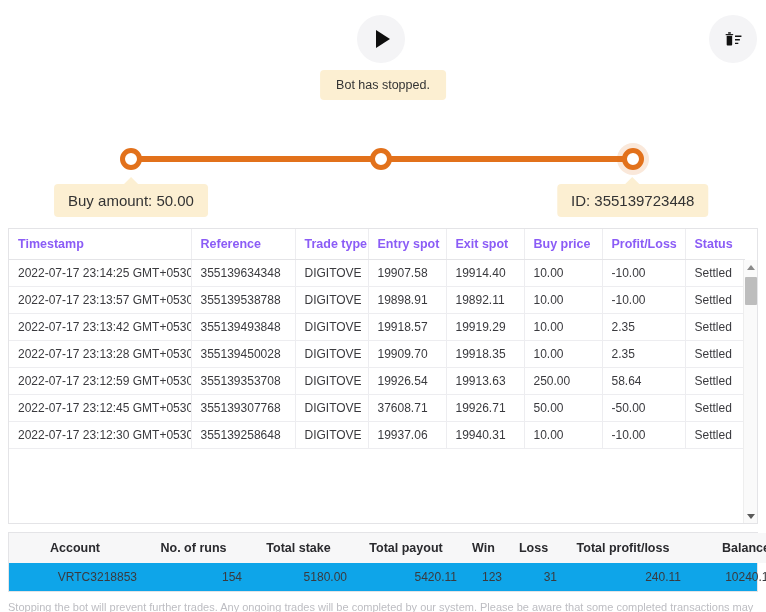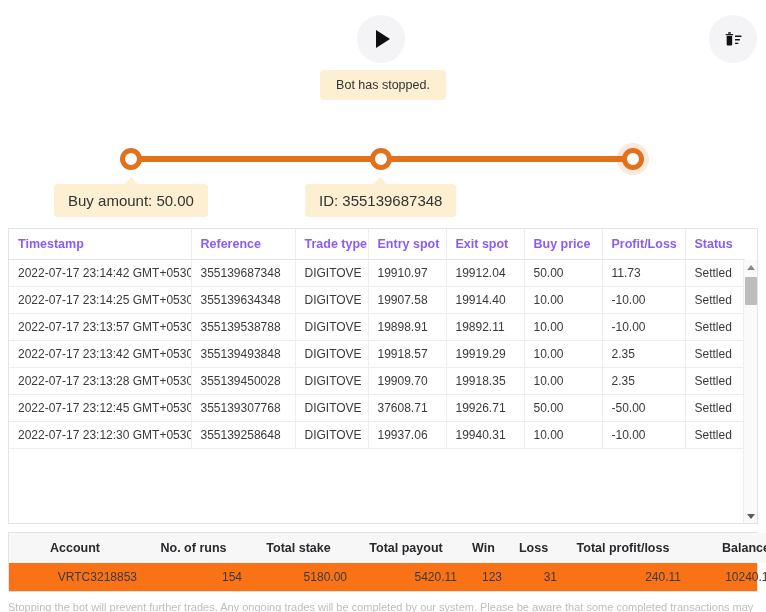--- a/index.html
+++ b/index.html
@@ -205,21 +205,21 @@
     border-radius: 1px;
     cursor: pointer;
   }
 
   
   .summary {
     position: absolute;
     left: 8px; top: 532px;
     width: 750px;
     border: 1px solid #e4e4e7;
-    background: #f97316;
+    background: #0ea5e9;
   }
   table.sumtbl {
     width: 100%;
     border-collapse: collapse;
     table-layout: fixed;
   }
   table.sumtbl th {
     background: #f7f7f8;
     font-size: 12.5px;
     font-weight: bold;
@@ -278,21 +278,21 @@
 
   <div class="timeline-wrap">
 
     <div class="tl-track"></div>
 
     <div class="tl-dot" style="left:17.1%"></div>
     <div class="tl-dot" style="left:49.7%"></div>
     <div class="tl-dot glow" style="left:82.6%"></div>
 
     <div class="tl-tip" style="left:17.1%">Buy amount: 50.00</div>
-    <div class="tl-tip" style="left:49.7%">ID: 355139687348</div>
+    <div class="tl-tip" style="left:82.6%">ID: 355139723448</div>
   </div>
 
   <div class="table-panel">
     <table class="journal">
       <colgroup>
         <col style="width:182px">
           <col style="width:104px">
           <col style="width:73px">
         <col style="width:78px">
           <col style="width:78px">
@@ -307,30 +307,20 @@
           <th>Trade type</th>
           <th>Entry spot</th>
           <th>Exit spot</th>
           <th>Buy price</th>
           <th>Profit/Loss</th>
           <th>Status</th>
         </tr>
       </thead>
       <tbody>
         <tr>
-          <td>2022-07-17 23:14:42 GMT+0530</td>
-          <td>355139687348</td>
-          <td>DIGITOVE</td>
-          <td>19910.97</td>
-          <td>19912.04</td>
-          <td>50.00</td>
-          <td class="pl-pos">11.73</td>
-          <td>Settled</td>
-        </tr>
-        <tr>
           <td>2022-07-17 23:14:25 GMT+0530</td>
           <td>355139634348</td>
           <td>DIGITOVE</td>
           <td>19907.58</td>
           <td>19914.40</td>
           <td>10.00</td>
           <td class="pl-neg">-10.00</td>
           <td>Settled</td>
         </tr>
         <tr>
@@ -354,20 +344,30 @@
           <td>Settled</td>
         </tr>
         <tr>
           <td>2022-07-17 23:13:28 GMT+0530</td>
           <td>355139450028</td>
           <td>DIGITOVE</td>
           <td>19909.70</td>
           <td>19918.35</td>
           <td>10.00</td>
           <td class="pl-pos">2.35</td>
+          <td>Settled</td>
+        </tr>
+        <tr>
+          <td>2022-07-17 23:12:59 GMT+0530</td>
+          <td>355139353708</td>
+          <td>DIGITOVE</td>
+          <td>19926.54</td>
+          <td>19913.63</td>
+          <td>250.00</td>
+          <td class="pl-pos">58.64</td>
           <td>Settled</td>
         </tr>
         <tr>
           <td>2022-07-17 23:12:45 GMT+0530</td>
           <td>355139307768</td>
           <td>DIGITOVE</td>
           <td>37608.71</td>
           <td>19926.71</td>
           <td>50.00</td>
           <td class="pl-neg">-50.00</td>

